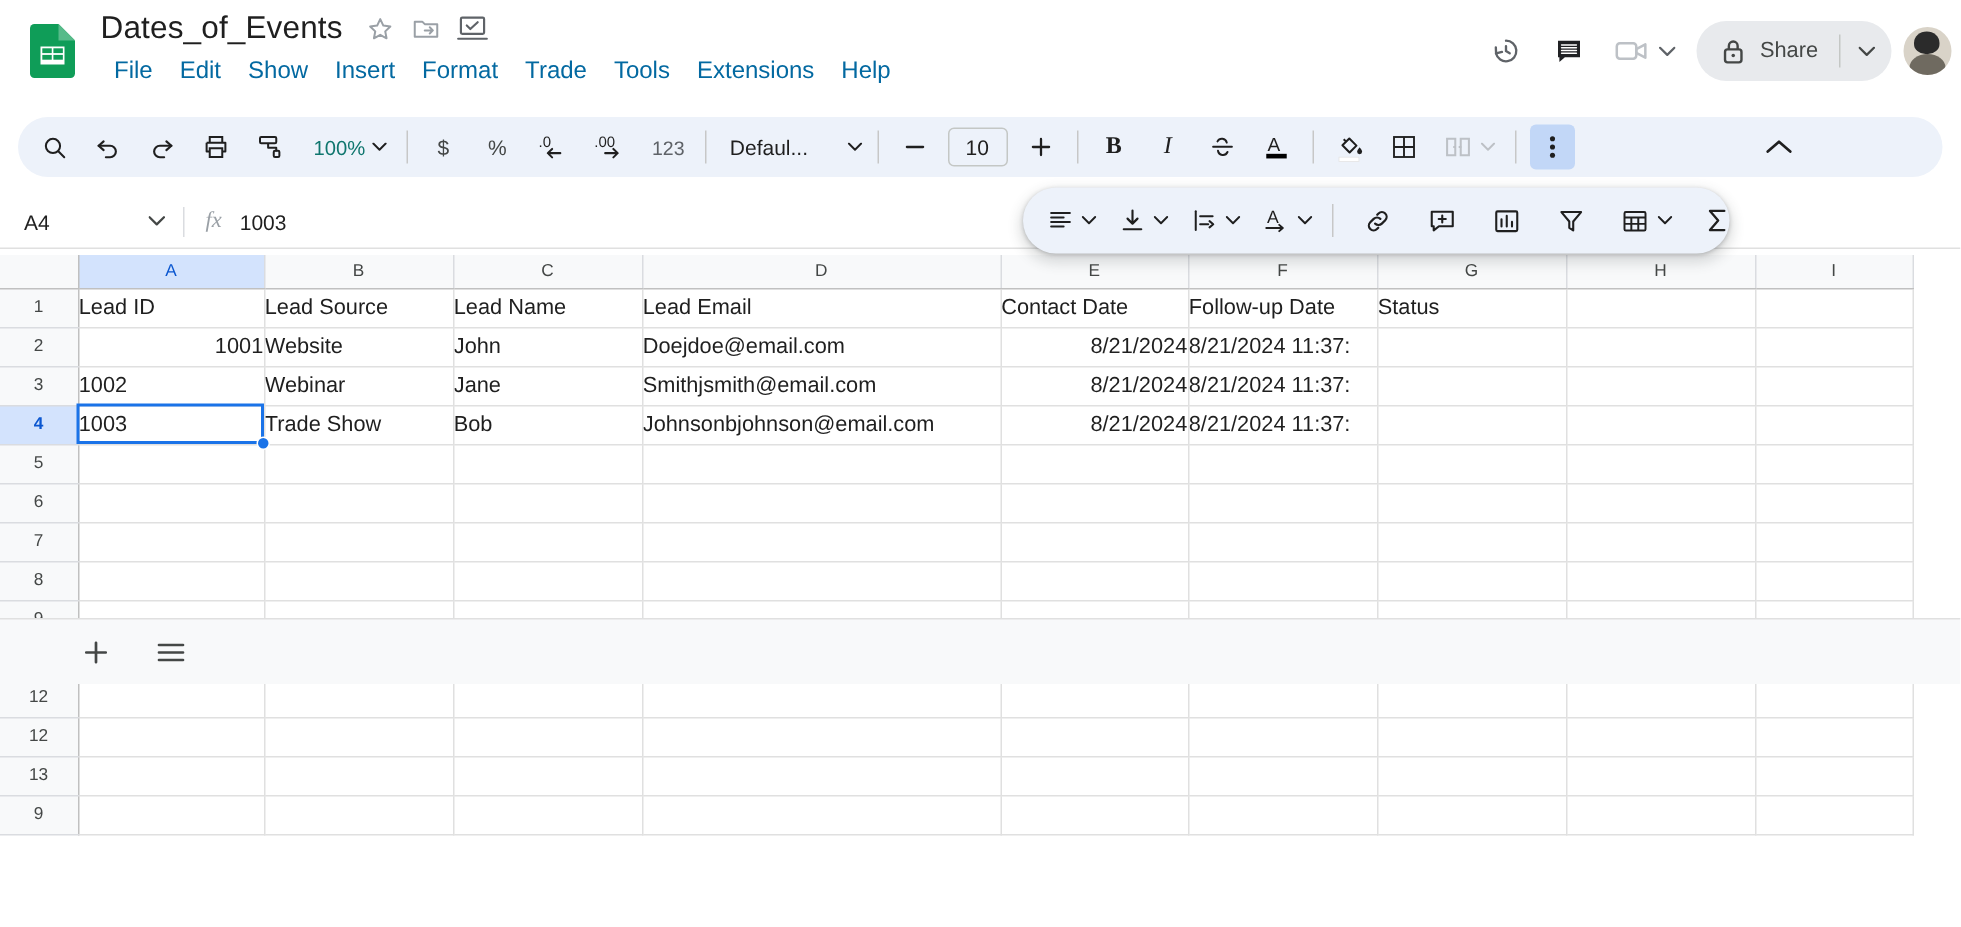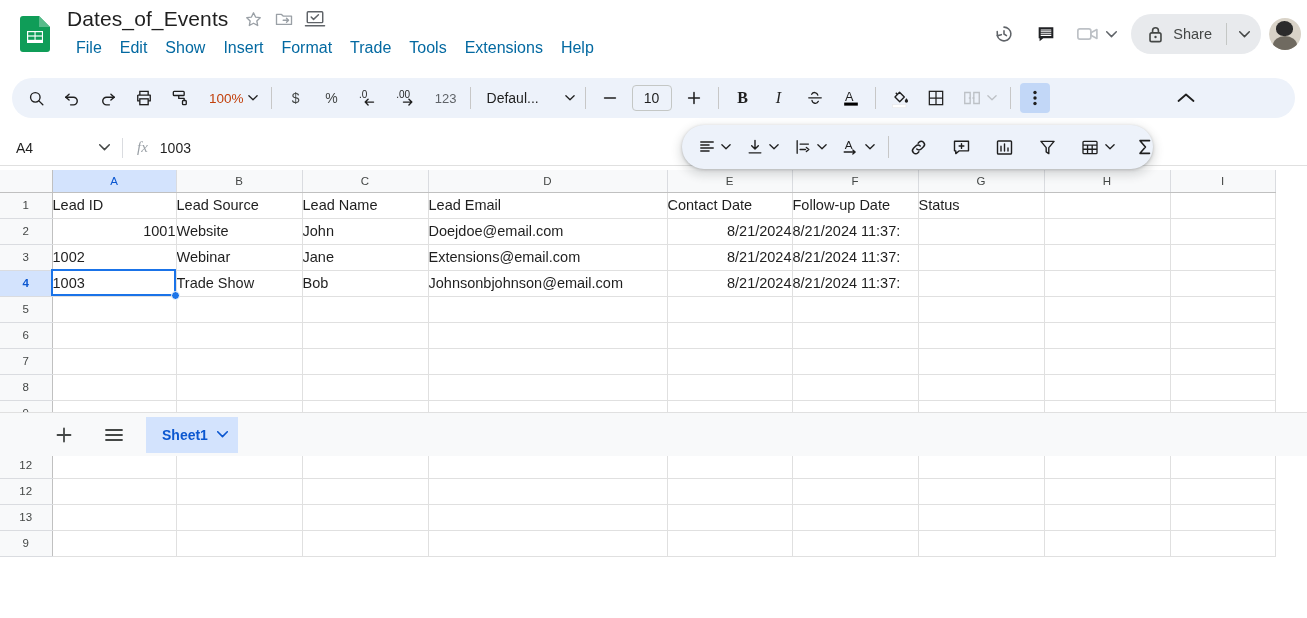--- a/index.html
+++ b/index.html
@@ -66,21 +66,21 @@
     position: absolute; left: 12px; top: 78px; width: 1283px; height: 40px;
     background: #edf2fa; border-radius: 20px; display: flex; align-items: center; padding: 0 6px;
   }
   .tb-btn {
     height: 30px; min-width: 30px; border-radius: 4px; display: flex; align-items: center;
     justify-content: center; cursor: pointer; margin: 0 3px; padding: 0 4px; color: #1f1f1f;
     font-size: 14px; flex: 0 0 auto;
   }
   .tb-btn.active { background: #c2d7f7; }
   .tb-sep { width: 1px; height: 22px; background: #c7c7c7; margin: 0 6px; flex: 0 0 auto; }
-  .tb-zoom { font-size: 13.5px; color: #c2410c; padding: 0 4px 0 8px; }
+  .tb-zoom { font-size: 13.5px; color: #0f766e; padding: 0 4px 0 8px; }
   .tb-text { font-size: 14px; color: #444746; }
   .font-sel { display: flex; align-items: center; height: 30px; border-radius: 4px; padding: 0 4px 0 10px; cursor: pointer; }
   .font-name { font-size: 14px; color: #1f1f1f; width: 74px; }
   .fontsize-box {
     width: 40px; height: 26px; border: 1px solid #c4c7c5; border-radius: 4px; background: #edf2fa;
     display: flex; align-items: center; justify-content: center; font-size: 14px; color: #1f1f1f;
     margin: 0 4px; cursor: text;
   }
   .caret { display: inline-block; margin-left: 4px; }
 
@@ -607,21 +607,21 @@
             <td class="cell" style="width: 124px;">
               <span class="cellclip">1002</span>
             </td>
             <td class="cell" style="width: 126px;">
               <span class="cellclip">Webinar</span>
             </td>
             <td class="cell" style="width: 126px;">
               <span class="cellclip">Jane</span>
             </td>
             <td class="cell" style="width: 239px;">
-              <span class="cellclip">Extensions@email.com</span>
+              <span class="cellclip">Smithjsmith@email.com</span>
             </td>
             <td class="cell num" style="width: 125px;">
               <span class="cellclip">8/21/2024</span>
             </td>
             <td class="cell" style="width: 126px;">
               <span class="cellclip">8/21/2024 11:37:</span>
             </td>
             <td class="cell" style="width: 126px;">
               <span class="cellclip"></span>
             </td>
@@ -973,22 +973,14 @@
     <div class="bb-btn">
       <svg width="20" height="20" viewBox="0 0 20 20">
           <path d="M10 3.5v13M3.5 10h13" stroke="#444746" stroke-width="1.8" stroke-linecap="round"></path>
         </svg>
     </div>
     <div class="bb-btn">
       <svg width="20" height="16" viewBox="0 0 20 16">
           <path d="M2 3h16M2 8h16M2 13h16" stroke="#444746" stroke-width="1.8" stroke-linecap="round"></path>
         </svg>
     </div>
-    <div class="sheet-tab">
-      <span>Sheet1</span>
-      <span style="margin-left:9px;display:flex;">
-        <svg width="11" height="7" viewBox="0 0 11 7">
-            <path d="M0.7 0.8L5.5 5.6L10.3 0.8" fill="none" stroke="#0b57d0" stroke-width="1.6" stroke-linecap="round" stroke-linejoin="round"></path>
-          </svg>
-      </span>
-    </div>
   </div>
 </div>
 
 </body></html>

